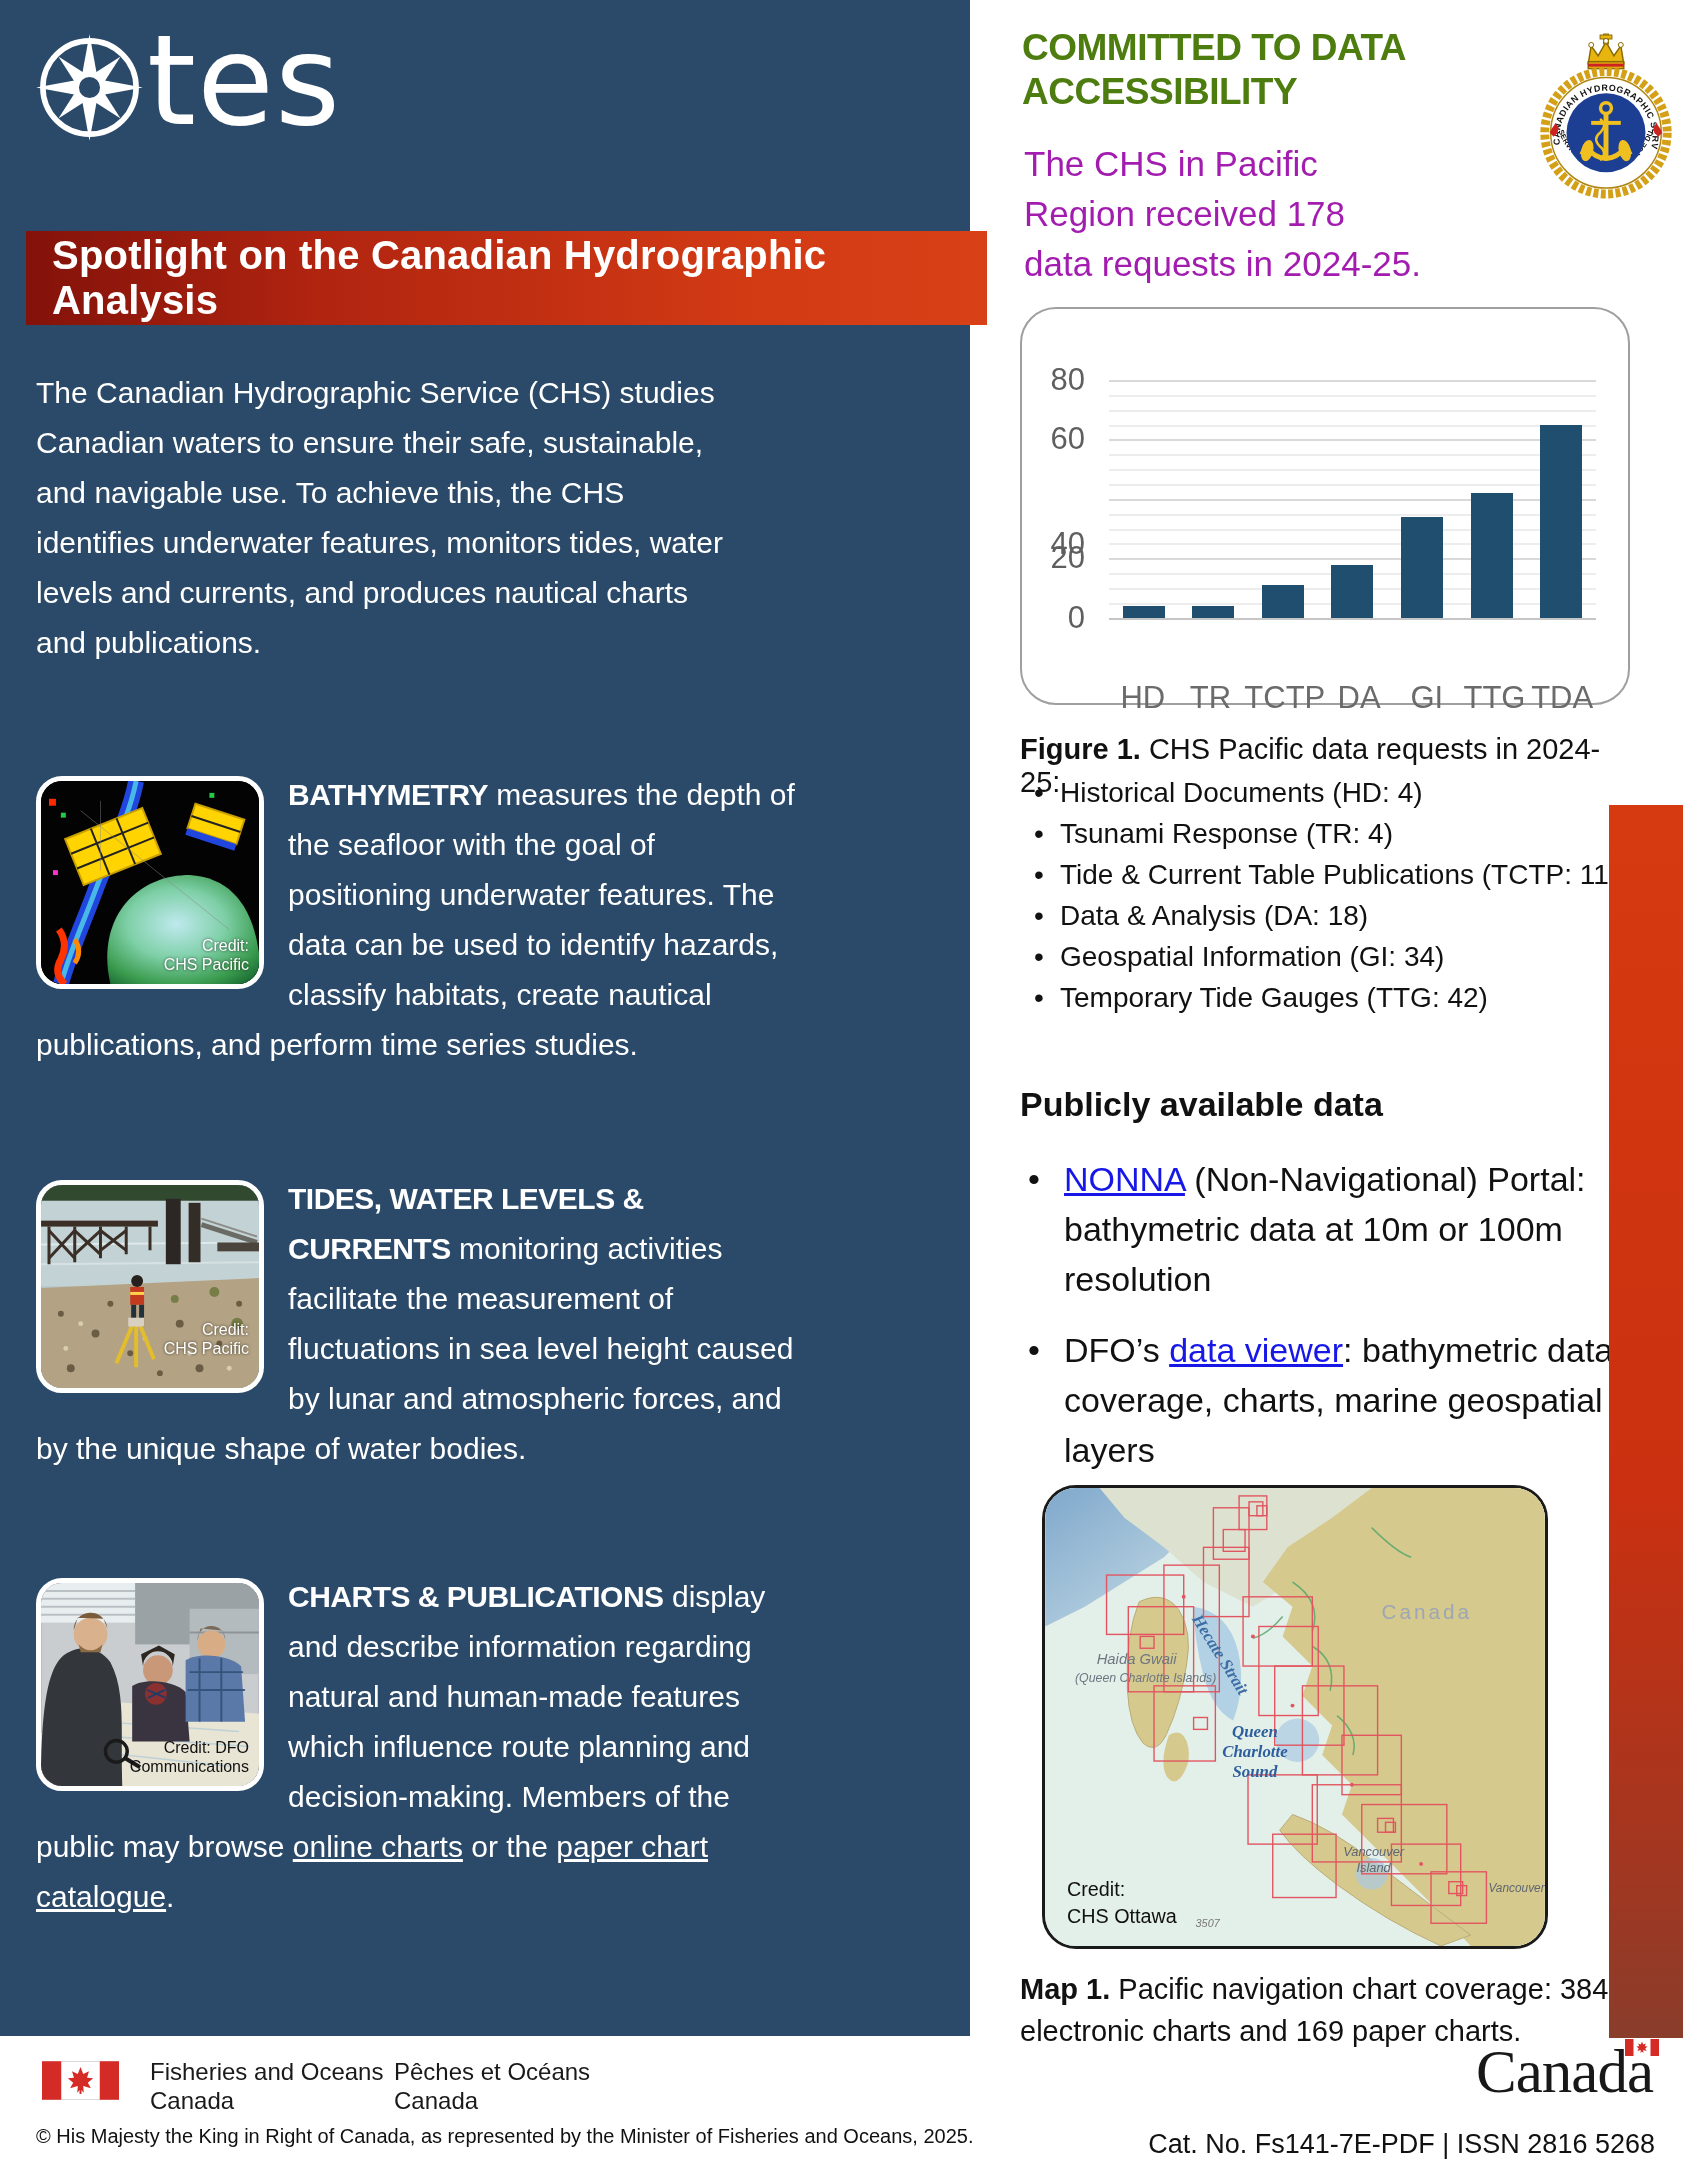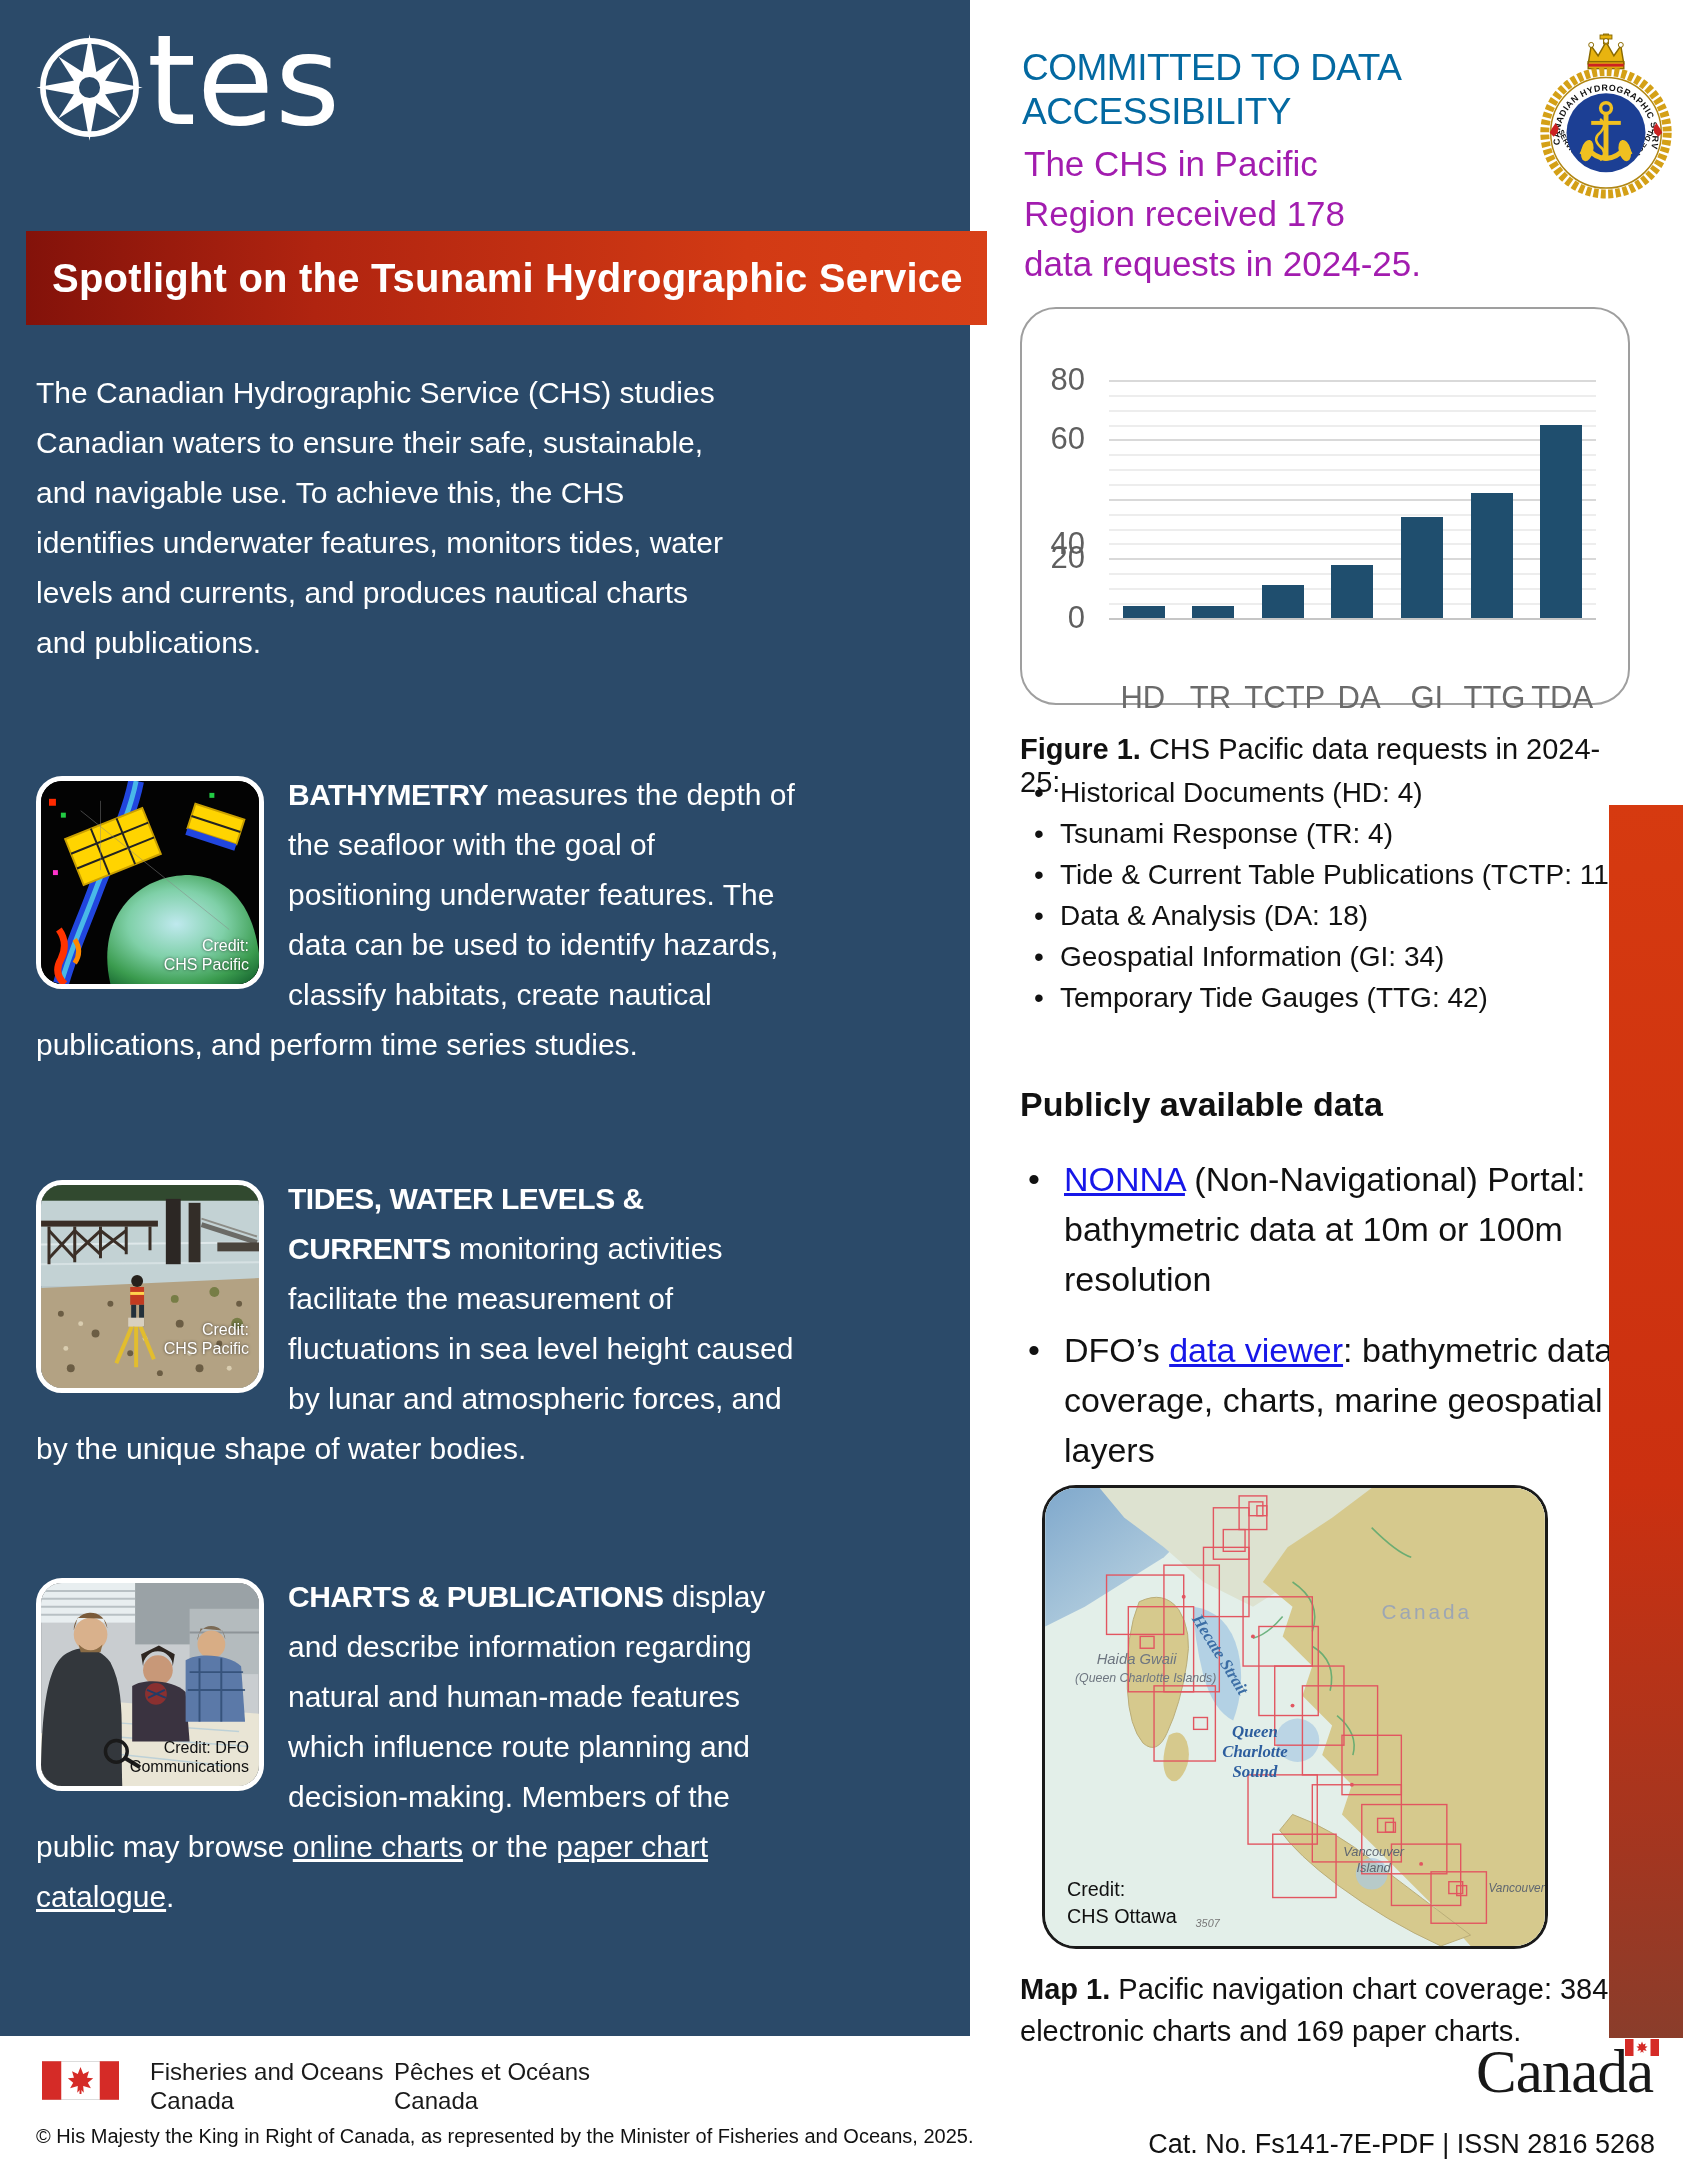--- a/index.html
+++ b/index.html
@@ -25,22 +25,22 @@
   .photo{float:left;width:218px;height:203px;border:5px solid #fff;border-radius:26px;
          overflow:hidden;position:relative;margin:6px 24px 10px 0;background:#000;}
   .photo svg{display:block;width:100%;height:100%;}
   .credit{position:absolute;right:10px;bottom:10px;text-align:right;font-size:16px;line-height:19px;
           color:#fff;text-shadow:0 0 3px rgba(0,0,0,.7);}
   .credit.dark{color:#111;text-shadow:none;}
   .sec-head{font-weight:bold;letter-spacing:-0.5px;}
   .wlink{color:#fff;text-decoration:underline;cursor:pointer;}
 
   
-  #r-heading{position:absolute;left:1022px;top:26px;width:432px;font-size:37px;font-weight:normal;
-             color:#0369a1;line-height:44px;letter-spacing:-0.5px;margin-top:20px;}
+  #r-heading{position:absolute;left:1022px;top:26px;width:432px;font-size:37px;font-weight:bold;
+             color:#4d7c0f;line-height:44px;letter-spacing:-0.5px;}
   #r-intro{position:absolute;left:1024px;top:139px;width:398px;font-size:35px;line-height:50px;color:#a21caf;}
   #badge{position:absolute;left:1528px;top:30px;width:156px;height:170px;}
 
   #chart-card{position:absolute;left:1020px;top:307px;width:606px;height:394px;background:#fff;
               border:2px solid #9f9f9f;border-radius:36px;}
   #chart-plot{position:absolute;left:87px;top:71px;width:487px;height:238px;}
   .gridline{position:absolute;left:0;right:0;height:2px;}
   #bar-row{position:absolute;left:0;top:0;width:100%;height:100%;display:flex;
            justify-content:space-around;align-items:flex-end;}
   .bar{width:42px;}
@@ -101,21 +101,21 @@
         <polygon fill="#fff" points="22,22 47,38 50,50 38,47"></polygon>
         <polygon fill="#fff" points="78,22 62,47 50,50 53,38"></polygon>
         <polygon fill="#fff" points="22,78 38,53 50,50 47,62"></polygon>
         <polygon fill="#fff" points="78,78 53,62 50,50 62,53"></polygon>
         <circle cx="50" cy="50" r="12" fill="#2b4a69" stroke="#fff" stroke-width="5"></circle>
       </svg>
       <span class="logo-txt">tes</span>
     </div>
 
     <div id="banner">
-      <span>Spotlight on the Tsunami Hydrographic Service</span>
+      <span>Spotlight on the Canadian Hydrographic Analysis</span>
     </div>
 
     <div id="intro" class="white-body">The Canadian Hydrographic Service (CHS) studies Canadian waters to ensure their safe, sustainable, and navigable use. To achieve this, the CHS identifies underwater features, monitors tides, water levels and currents, and produces nautical charts and publications.</div>
 
     <div class="section" style="top:770px;">
       <div class="photo">
         <svg viewBox="0 0 220 205">
           <rect width="220" height="205" fill="#030303"></rect>
           <defs>
             <radialGradient id="seafl" cx="45%" cy="45%" r="70%">

